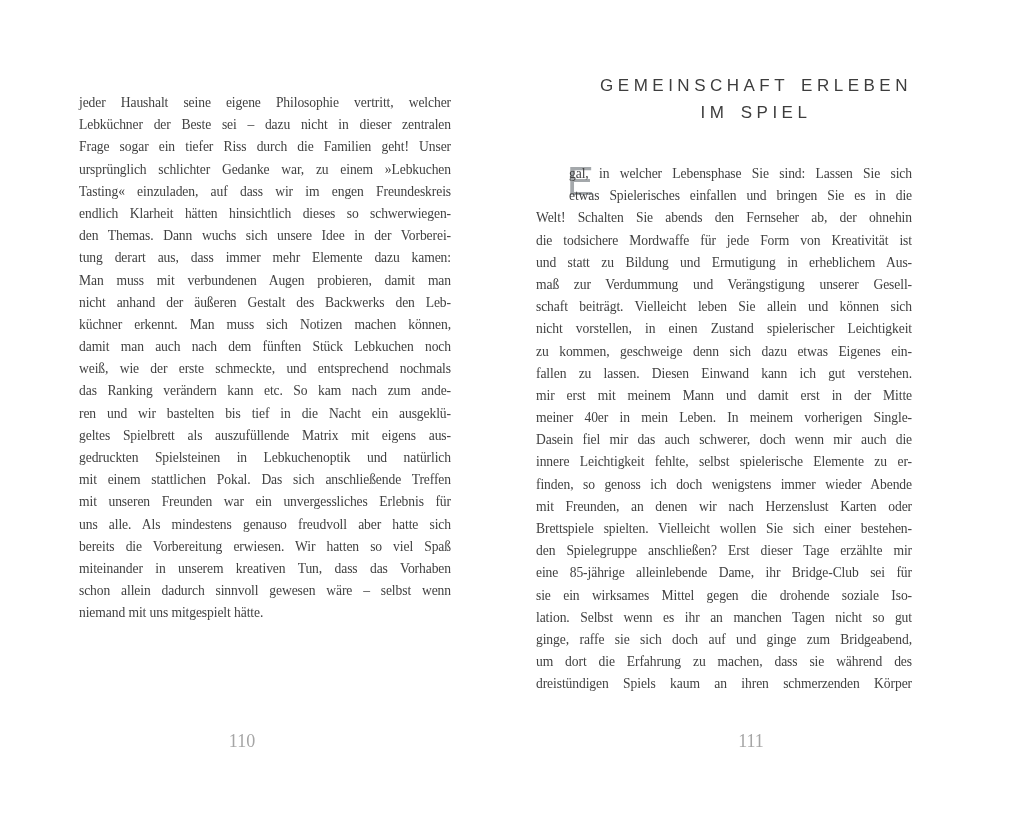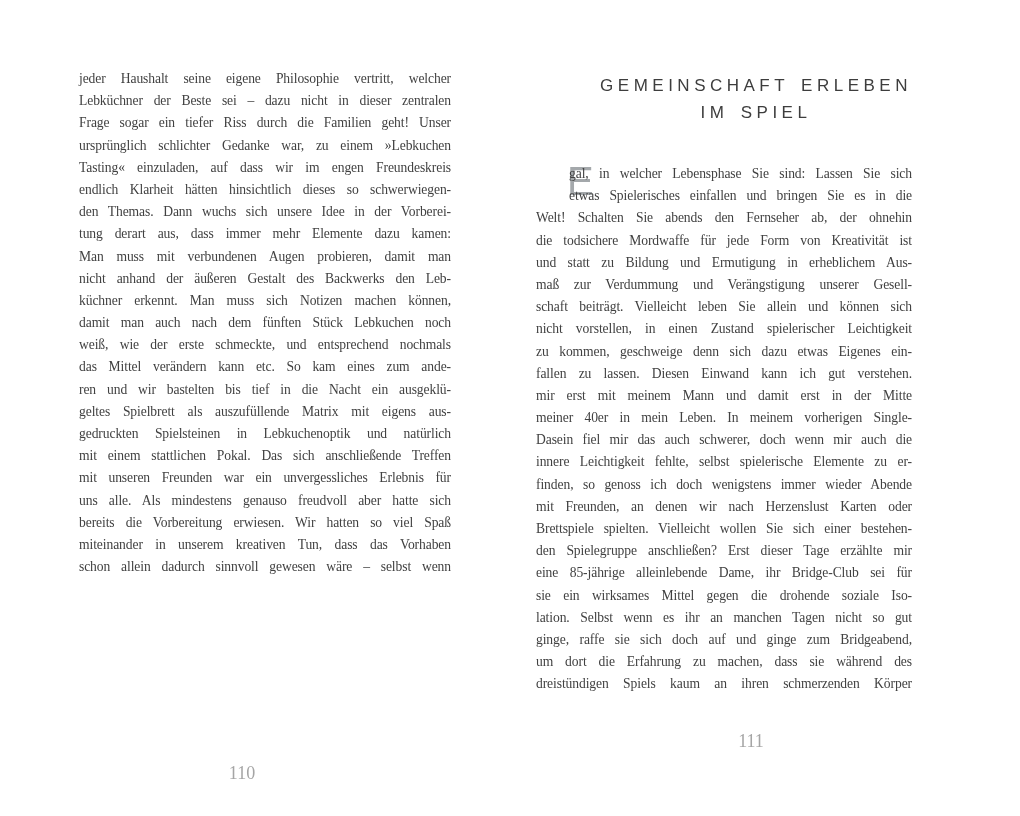--- a/index.html
+++ b/index.html
@@ -18,21 +18,21 @@
   .line{
     height:22.2px;line-height:22.2px;
     text-align:justify;
     -moz-text-align-last:justify;
     text-align-last:justify;
     white-space:normal;
     overflow:visible;
   }
   .line.ragged{text-align-last:left;}
   .line.indent{padding-left:33px;}
-  #left-page-text{left:79px;top:68px;width:372px;}
+  #left-page-text{left:79px;top:92px;width:372px;}
   #right-page-text{left:536px;top:163px;width:376px;font-family:Liberation Serif, serif;}
   .chapter-heading{
     position:absolute;left:548px;top:72px;width:416px;
     text-align:center;
     font-family:"Liberation Sans", sans-serif;
     font-weight:400;
     color:var(--heading,#3d3d3d);
     font-size:17px;
     letter-spacing:4.5px;
     word-spacing:3px;
@@ -45,50 +45,51 @@
     color:var(--dropcap,#a4a8ab);
     font-size:40px;line-height:31px;
   }
   .folio{
     position:absolute;top:731px;width:120px;
     text-align:center;
     color:var(--muted,#a5a5a5);
     font-size:18px;
     font-family:"Liberation Serif", serif;
   }
-  #folio-left{left:182px;margin-top:32px;}
+  #folio-left{left:182px;}
   #folio-right{left:691px;}
 </style>
 </head>
 <body>
 
 <div id="left-page-text" class="page-text">
     <div class="line">jeder Haushalt seine eigene Philosophie vertritt, welcher</div>
     <div class="line">Lebküchner der Beste sei – dazu nicht in dieser zentralen</div>
     <div class="line">Frage sogar ein tiefer Riss durch die Familien geht! Unser</div>
     <div class="line">ursprünglich schlichter Gedanke war, zu einem »Lebkuchen</div>
     <div class="line">Tasting« einzuladen, auf dass wir im engen Freundeskreis</div>
     <div class="line">endlich Klarheit hätten hinsichtlich dieses so schwerwiegen-</div>
     <div class="line">den Themas. Dann wuchs sich unsere Idee in der Vorberei-</div>
     <div class="line">tung derart aus, dass immer mehr Elemente dazu kamen:</div>
     <div class="line">Man muss mit verbundenen Augen probieren, damit man</div>
     <div class="line">nicht anhand der äußeren Gestalt des Backwerks den Leb-</div>
     <div class="line">küchner erkennt. Man muss sich Notizen machen können,</div>
     <div class="line">damit man auch nach dem fünften Stück Lebkuchen noch</div>
     <div class="line">weiß, wie der erste schmeckte, und entsprechend nochmals</div>
-    <div class="line">das Mittel verändern kann etc. So kam eines zum ande-</div>
+    <div class="line">das Ranking verändern kann etc. So kam nach zum ande-</div>
     <div class="line">ren und wir bastelten bis tief in die Nacht ein ausgeklü-</div>
     <div class="line">geltes Spielbrett als auszufüllende Matrix mit eigens aus-</div>
     <div class="line">gedruckten Spielsteinen in Lebkuchenoptik und natürlich</div>
     <div class="line">mit einem stattlichen Pokal. Das sich anschließende Treffen</div>
     <div class="line">mit unseren Freunden war ein unvergessliches Erlebnis für</div>
     <div class="line">uns alle. Als mindestens genauso freudvoll aber hatte sich</div>
     <div class="line">bereits die Vorbereitung erwiesen. Wir hatten so viel Spaß</div>
     <div class="line">miteinander in unserem kreativen Tun, dass das Vorhaben</div>
     <div class="line">schon allein dadurch sinnvoll gewesen wäre – selbst wenn</div>
+    <div class="line ragged">niemand mit uns mitgespielt hätte.</div>
   </div>
 
 <div id="folio-left" class="folio">110</div>
 
 <div class="chapter-heading">
   <div>GEMEINSCHAFT ERLEBEN</div>
   <div>IM SPIEL</div>
 </div>
 
 <div class="drop-cap">E</div>

